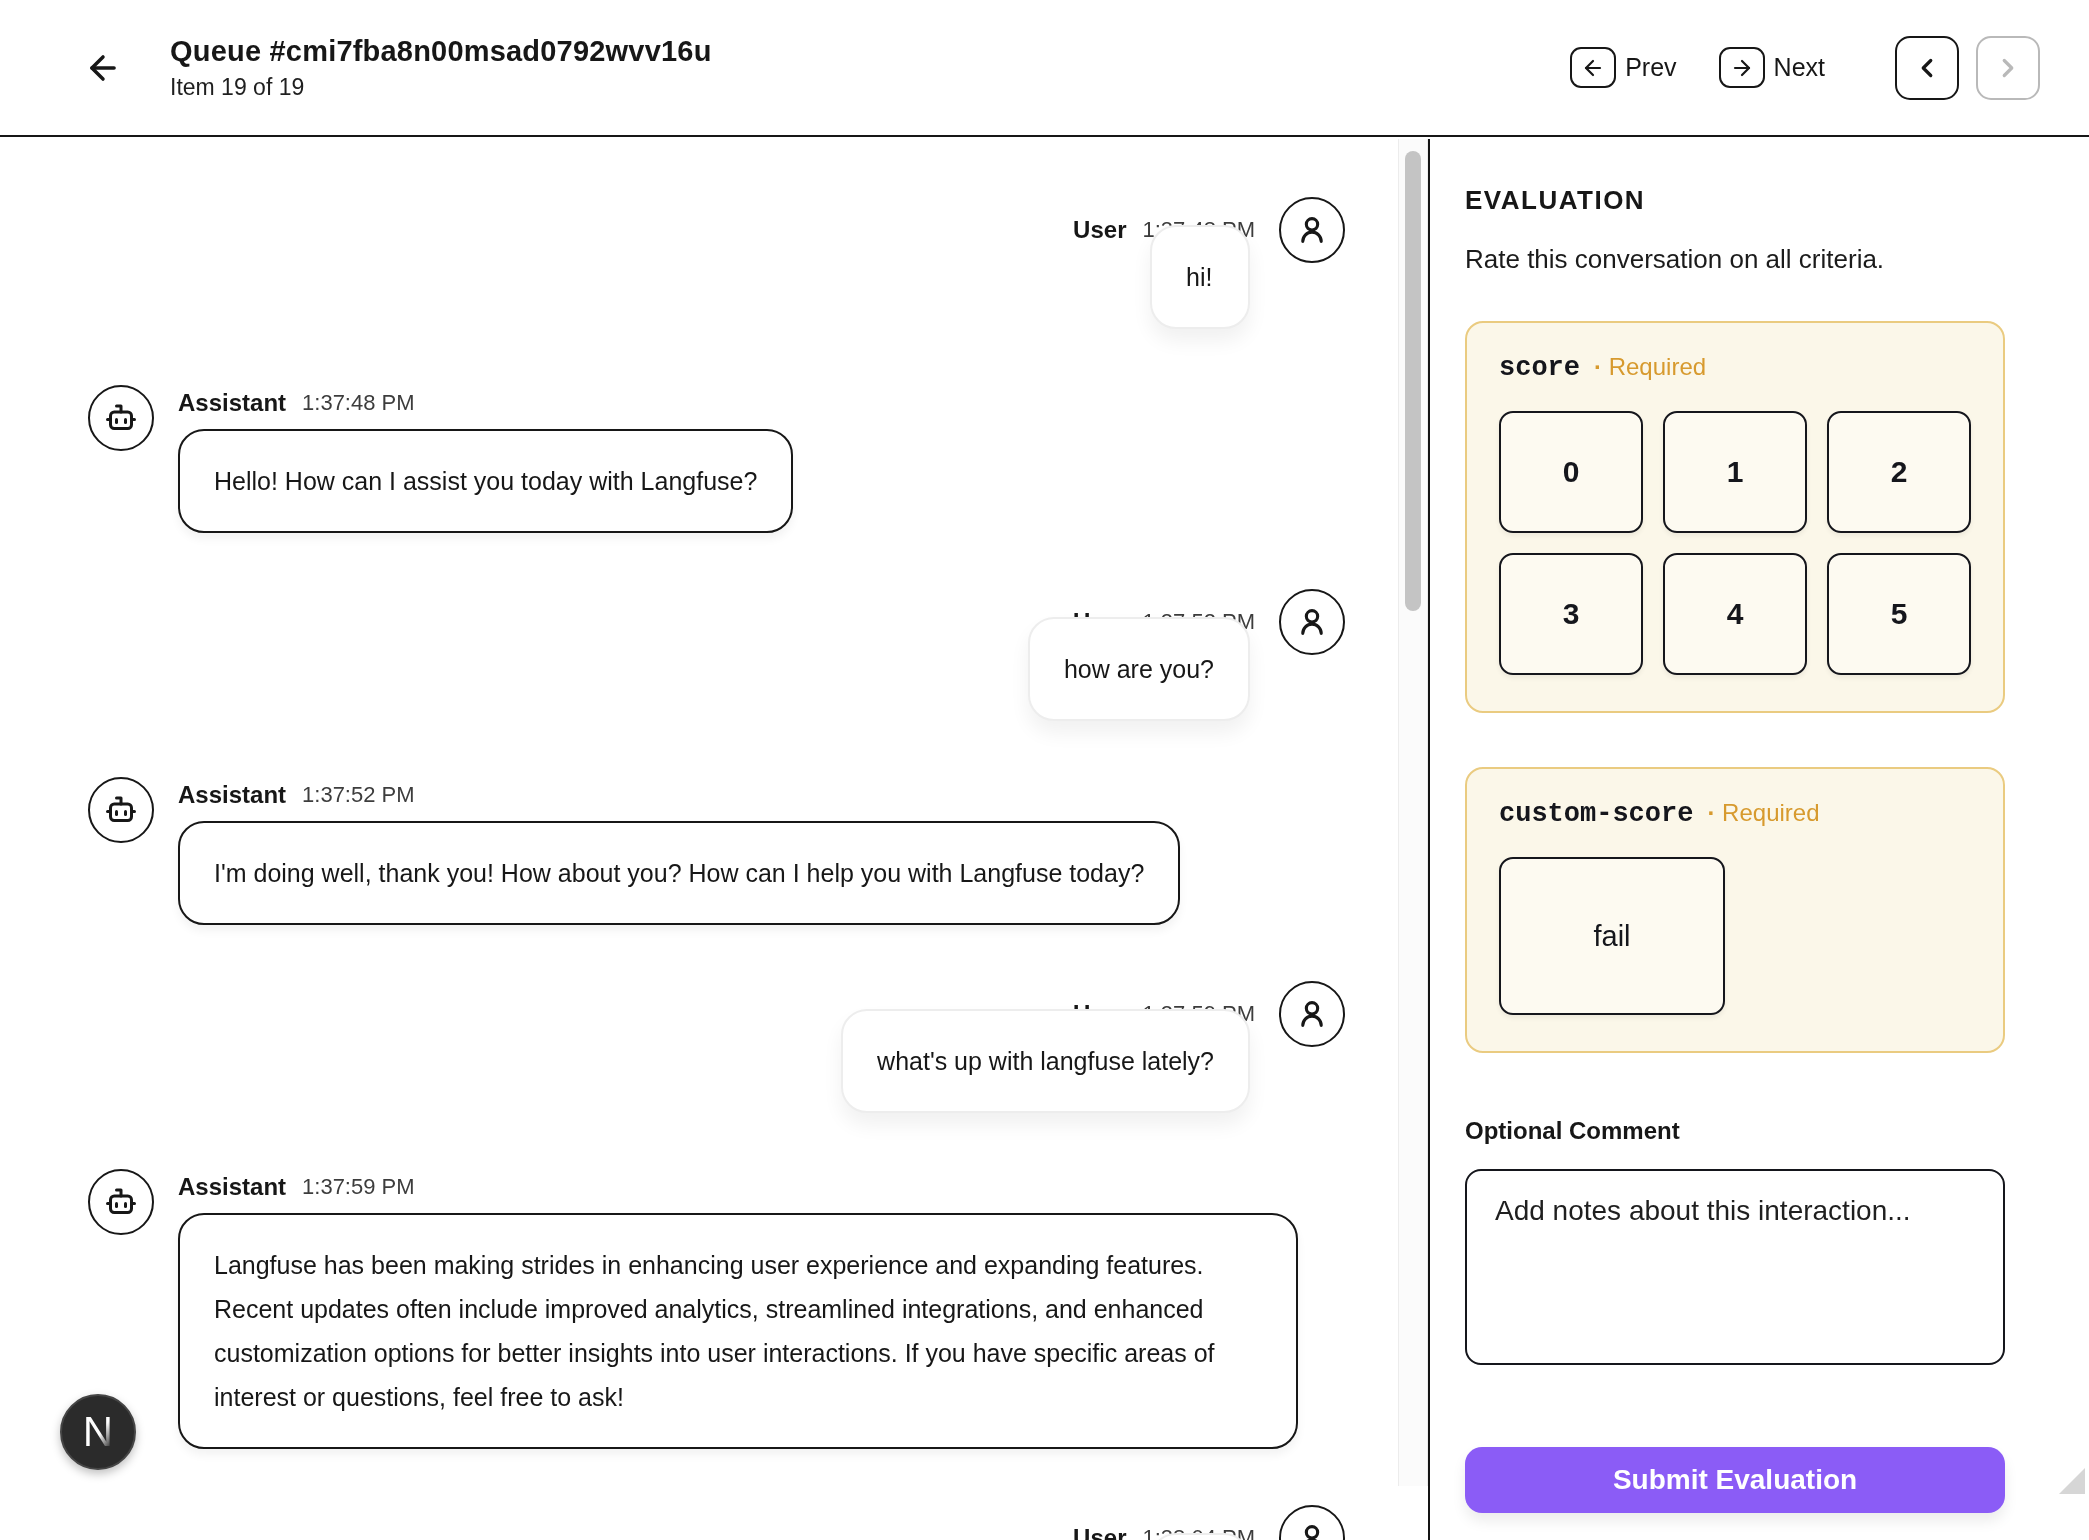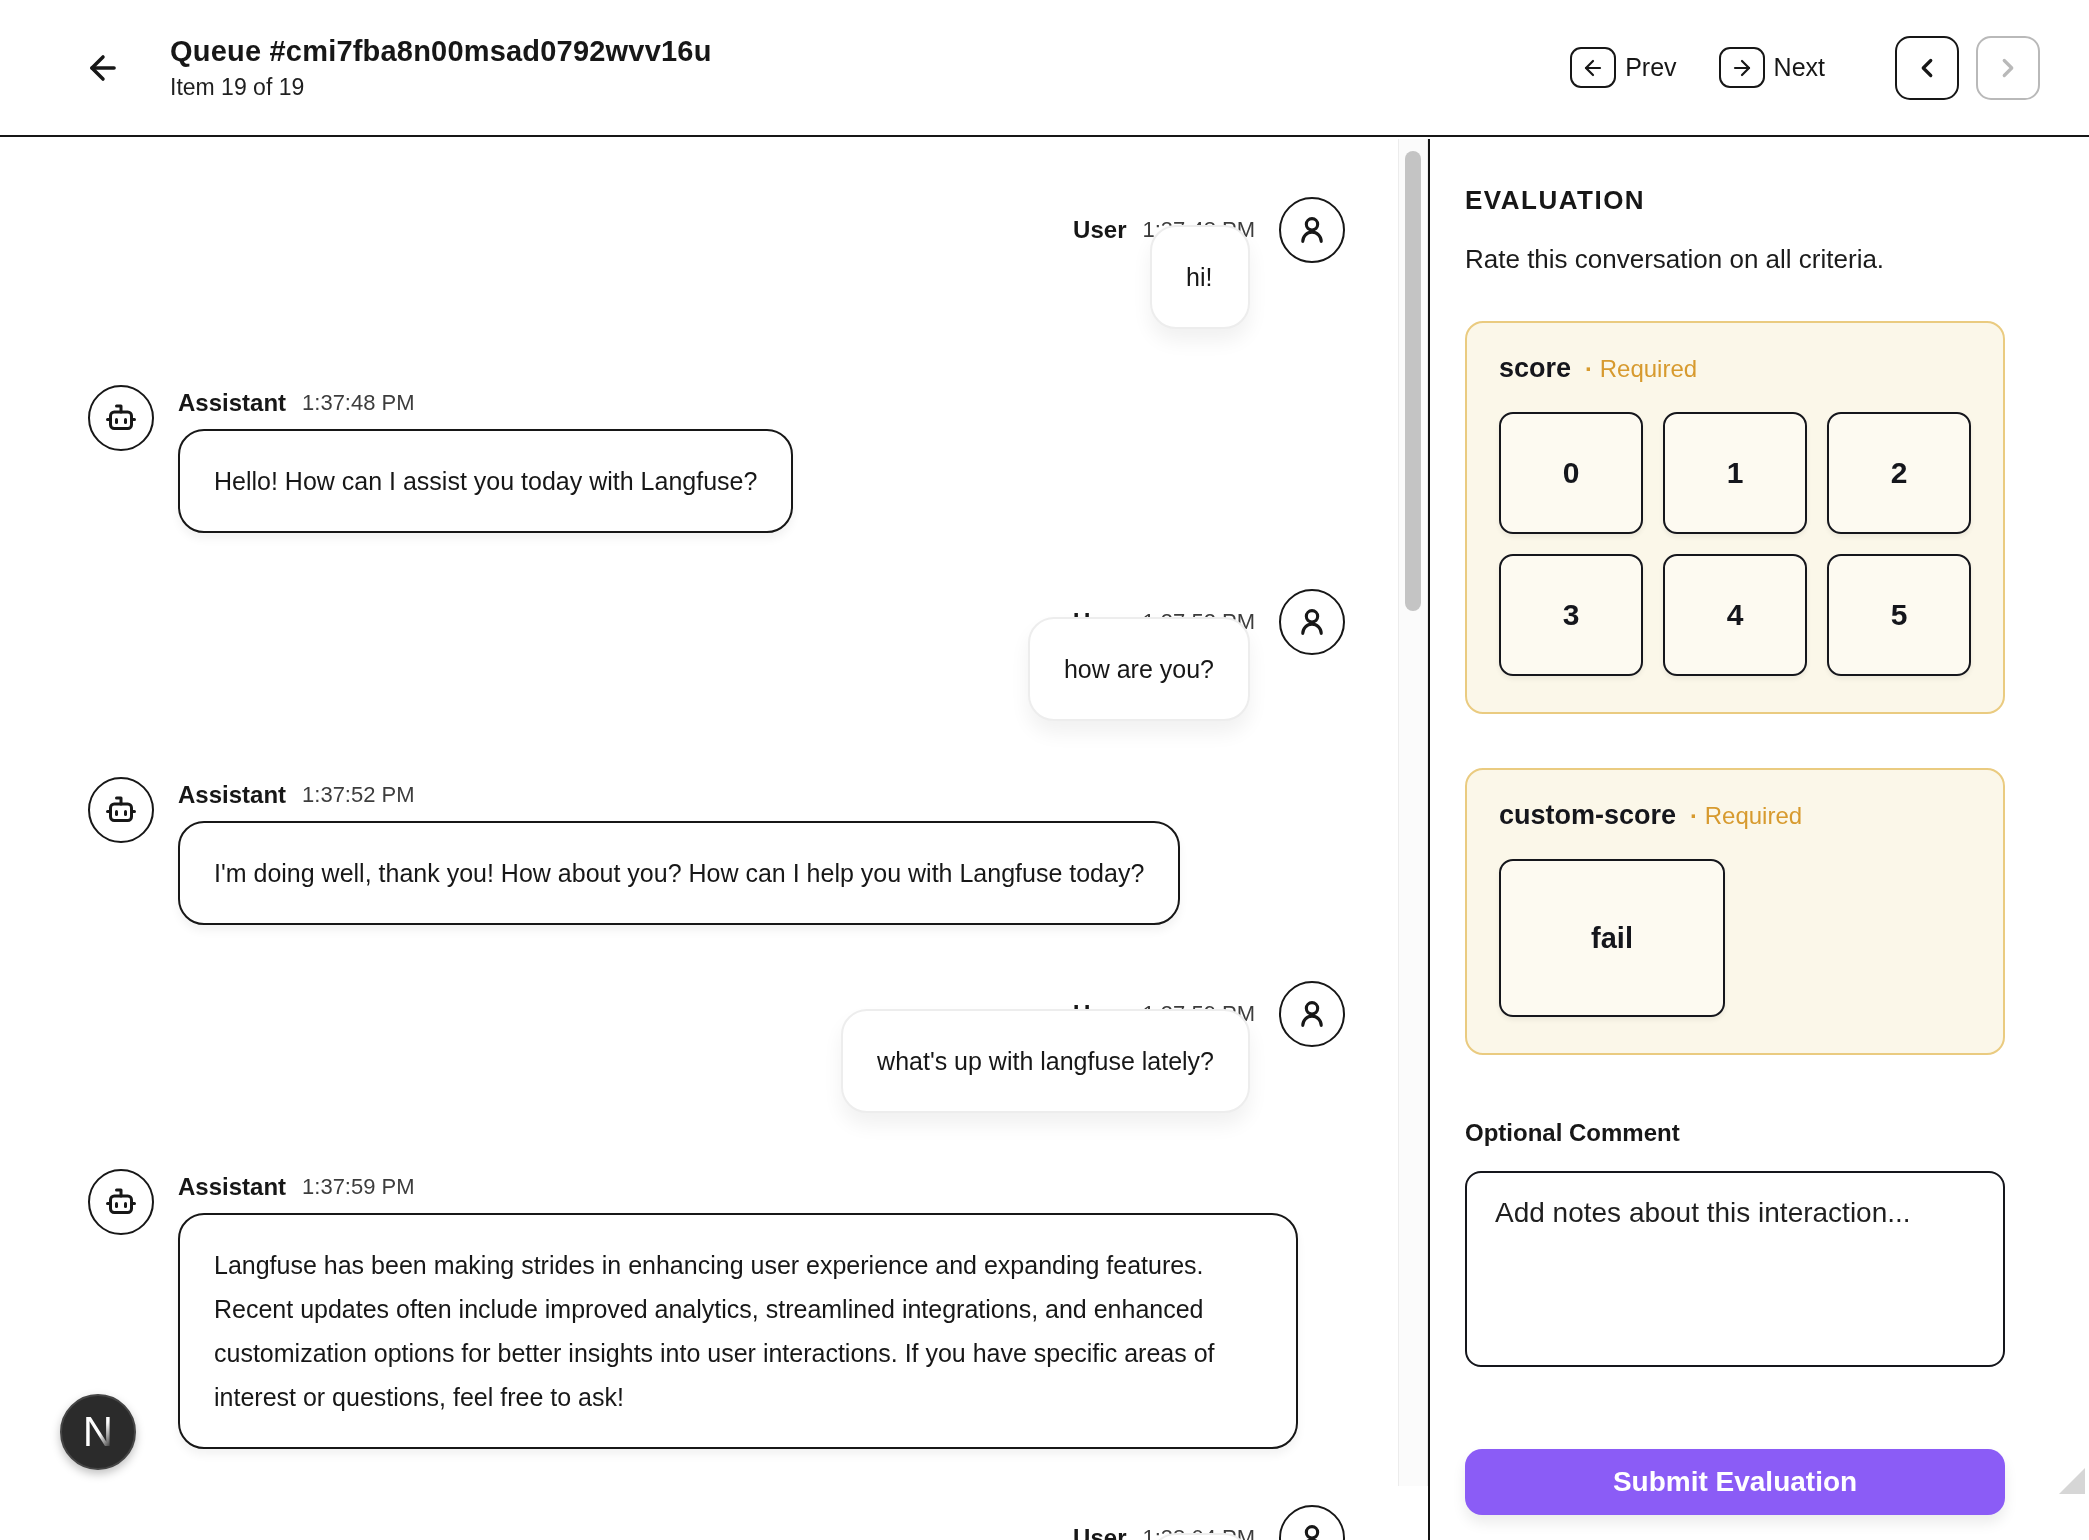--- a/index.html
+++ b/index.html
@@ -56,31 +56,31 @@
   .avatar{width:66px;height:66px;border-radius:50%;border:2.5px solid #171717;background:#fff;
     display:flex;align-items:center;justify-content:center;box-sizing:border-box;}
   
   .eval{flex:1;box-sizing:border-box;padding:46px 84px 0 35px;position:relative;background:#fff;}
   .eval-heading{font-size:26px;font-weight:700;letter-spacing:1.5px;}
   .eval-sub{font-size:26px;margin-top:28px;color:#1b1b1b;}
   .crit-card{margin-top:46px;border:2px solid #eacb80;border-radius:18px;background:#fbf7e9;
     padding:30px 32px 36px;box-sizing:border-box;}
   .crit-card + .crit-card{margin-top:54px;}
   .crit-head{display:flex;align-items:baseline;gap:14px;margin-bottom:28px;}
-  .crit-name{font-size:27px;font-weight:700;color:#15161c;}
+  .crit-name{font-size:27px;font-weight:700;color:#15161c;font-family:Liberation Mono, monospace;}
   .crit-req{font-size:24px;color:#d79a2e;}
   .crit-req::before{content:"· ";font-weight:700;}
   .opt-grid{display:grid;gap:20px;}
   .cols-3 .opt-grid{grid-template-columns:repeat(3,1fr);}
   .cols-2 .opt-grid{grid-template-columns:repeat(2,1fr);}
   .opt-btn{border:2.5px solid #15161c;border-radius:14px;background:#fdfaf1;cursor:pointer;
     font-family:inherit;font-size:30px;font-weight:700;color:#15161c;
     display:flex;align-items:center;justify-content:center;box-shadow:0 3px 5px rgba(0,0,0,.06);}
   .cols-3 .opt-btn{height:122px;}
-  .cols-2 .opt-btn{height:158px;font-weight:700;font-size:29px;}
+  .cols-2 .opt-btn{height:158px;font-weight:400;font-size:29px;}
   .comment-label{margin-top:64px;font-size:24px;font-weight:700;}
   .comment-box{margin-top:24px;width:100%;height:196px;box-sizing:border-box;resize:none;
     border:2.5px solid #15161c;border-radius:16px;padding:24px 28px;
     font-family:inherit;font-size:28px;color:#171717;background:#fff;}
   .comment-box::placeholder{color:#1f1f1f;opacity:1;}
   .submit-btn{margin-top:78px;width:100%;height:66px;border:none;border-radius:17px;
     background:#8b5cf6;color:#fff;font-family:inherit;font-size:28px;font-weight:700;
     cursor:default;box-shadow:0 8px 14px rgba(0,0,0,.08);}
   .resize-grip{position:absolute;right:4px;bottom:46px;width:0;height:0;
     border-left:26px solid transparent;border-bottom:26px solid #d6d6d6;}

